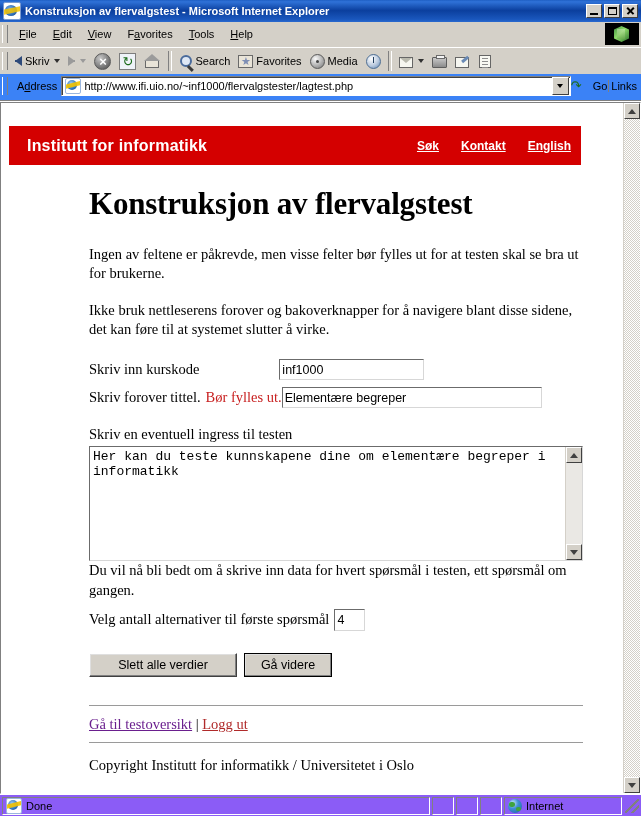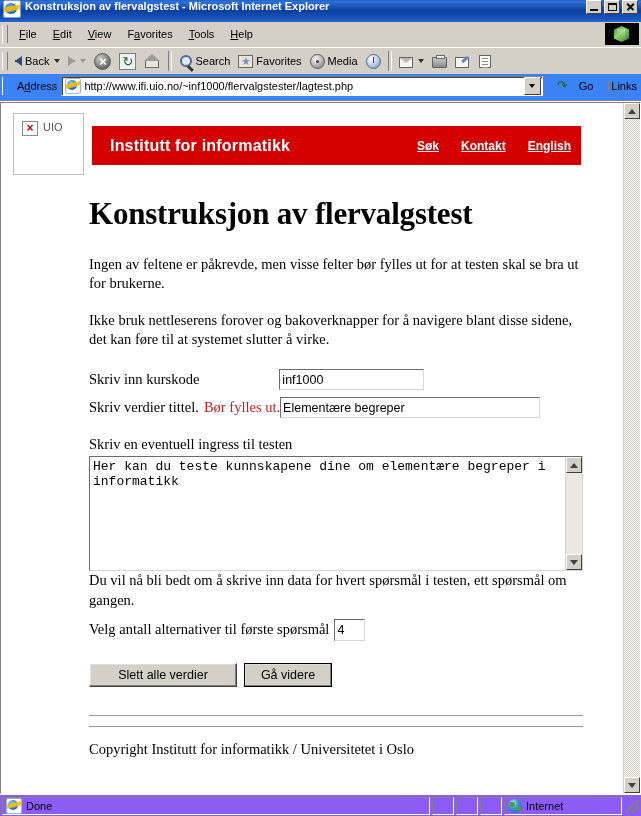--- a/index.html
+++ b/index.html
@@ -24,21 +24,21 @@
     box-sizing: border-box;
     display: flex;
     flex-direction: column;
   }
 
   
   #titlebar {
     height: 22px;
     background: linear-gradient(to bottom, #1f5fc4 0%, #2f72d8 8%, #0b3f9e 48%, #1a57bd 88%, #2a6ad0 100%);
     display: flex;
-    align-items: flex-start;
+    align-items: center;
     padding: 0 1px 0 3px;
     box-sizing: border-box;
     flex: 0 0 auto;
   }
   .tb-icon {
     width: 16px; height: 16px;
     background: #ffffff;
     border: 1px solid #7a9ad0;
     border-radius: 2px;
     position: relative;
@@ -429,21 +429,21 @@
   }
   .dropdown-btn i {
     width: 0; height: 0;
     border-left: 3.5px solid transparent;
     border-right: 3.5px solid transparent;
     border-top: 4px solid #000;
     display: block;
   }
   #go-btn {
     display: flex; align-items: flex-start; gap: 10px;
-    padding: 0 14px;
+    padding: 0 0;
     font-size: 11px;
     white-space: nowrap;
     flex: 0 0 auto;
   }
   .go-arrow {
     width: 12px; height: 12px;
     position: relative;
   }
   .go-arrow::after {
     content: "\21B7";
@@ -815,21 +815,21 @@
     <span class="menu-item">F<u>a</u>vorites</span>
     <span class="menu-item"><u>T</u>ools</span>
     <span class="menu-item"><u>H</u>elp</span>
     <span id="ie-logo-box"></span>
   </div>
 
   <div id="toolbar">
     <span class="grip"></span>
     <span class="tbar-btn">
       <span class="arrow-l"></span>
-      <span>Back</span>
+      <span>Skriv</span>
       <span class="caret"></span>
     </span>
     <span class="tbar-btn disabled">
       <span class="arrow-r gray"></span>
       <span class="caret gray"></span>
     </span>
     <span class="tbar-btn">
       <span class="ico ico-stop"></span>
     </span>
     <span class="tbar-btn">
@@ -887,24 +887,20 @@
     <span id="links-btn">Links</span>
   </div>
 
   <div id="client">
     <div id="client-inner">
 
       <div id="page">
         <div id="page-body">
 
           <div id="header-row">
-            <div id="uio-logo-box">
-              <span class="broken-img"></span>
-              <span id="uio-alt-text">UIO</span>
-            </div>
             <div id="red-banner">
               <span id="banner-title">Institutt for informatikk</span>
               <a class="banner-link" href="#">Søk</a>
               <a class="banner-link" href="#">Kontakt</a>
               <a class="banner-link" href="#">English</a>
             </div>
           </div>
 
           <div id="content">
 
@@ -914,21 +910,21 @@
             <p class="para">Ikke bruk nettleserens forover og bakoverknapper for å navigere blant disse sidene, det kan føre til at systemet slutter å virke.</p>
 
             <div class="form-rows">
 
               <div class="form-row">
                 <label class="lbl">Skriv inn kurskode</label>
                 <input class="txt" id="kurskode-input" type="text" value="inf1000" style="">
               </div>
 
               <div class="form-row">
-                <label class="lbl">Skriv verdier tittel.</label>
+                <label class="lbl">Skriv forover tittel.</label>
                 <span class="warn" style="margin-left:5px;">Bør fylles ut.</span>
                 <input class="txt" id="tittel-input" type="text" value="Elementære begreper" style="">
               </div>
 
               <div class="ta-label">Skriv en eventuell ingress til testen</div>
 
               <div id="ingress-wrap">
                 <div id="ingress-text">Her kan du teste kunnskapene dine om elementære begreper i informatikk</div>
                 <div id="ta-scroll">
                   <div class="sb-btn sb-up">
@@ -949,20 +945,25 @@
               </div>
 
               <div class="btn-row">
                 <button class="win-button" id="slett-button">Slett alle verdier</button>
                 <button class="win-button" id="gavidere-button">Gå videre</button>
               </div>
 
             </div>
 
             <hr class="rule">
+            <div class="footer-links">
+              <a class="visited-link" href="#">Gå til testoversikt</a>
+              <span class="sep-bar">|</span>
+              <a class="link" href="#">Logg ut</a>
+            </div>
             <hr class="rule rule2">
             <div id="copyright">Copyright Institutt for informatikk / Universitetet i Oslo</div>
 
           </div>
         </div>
       </div>
 
       <div id="vscroll">
         <div class="sb-btn sb-up">
             <i></i>

